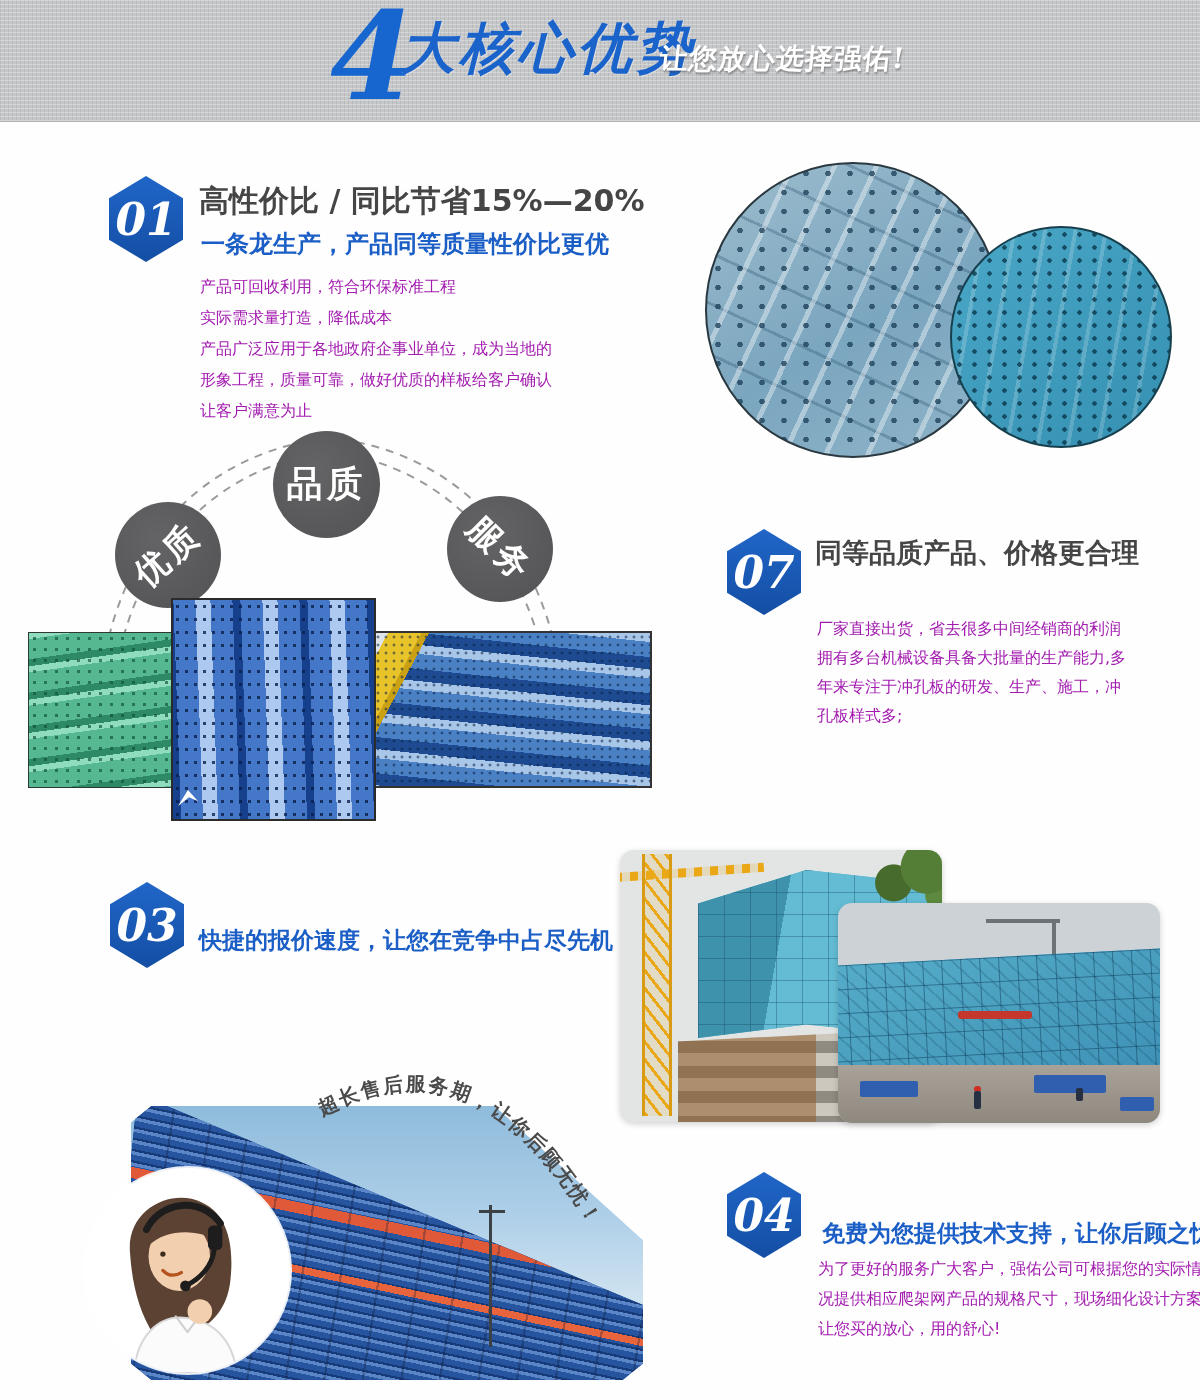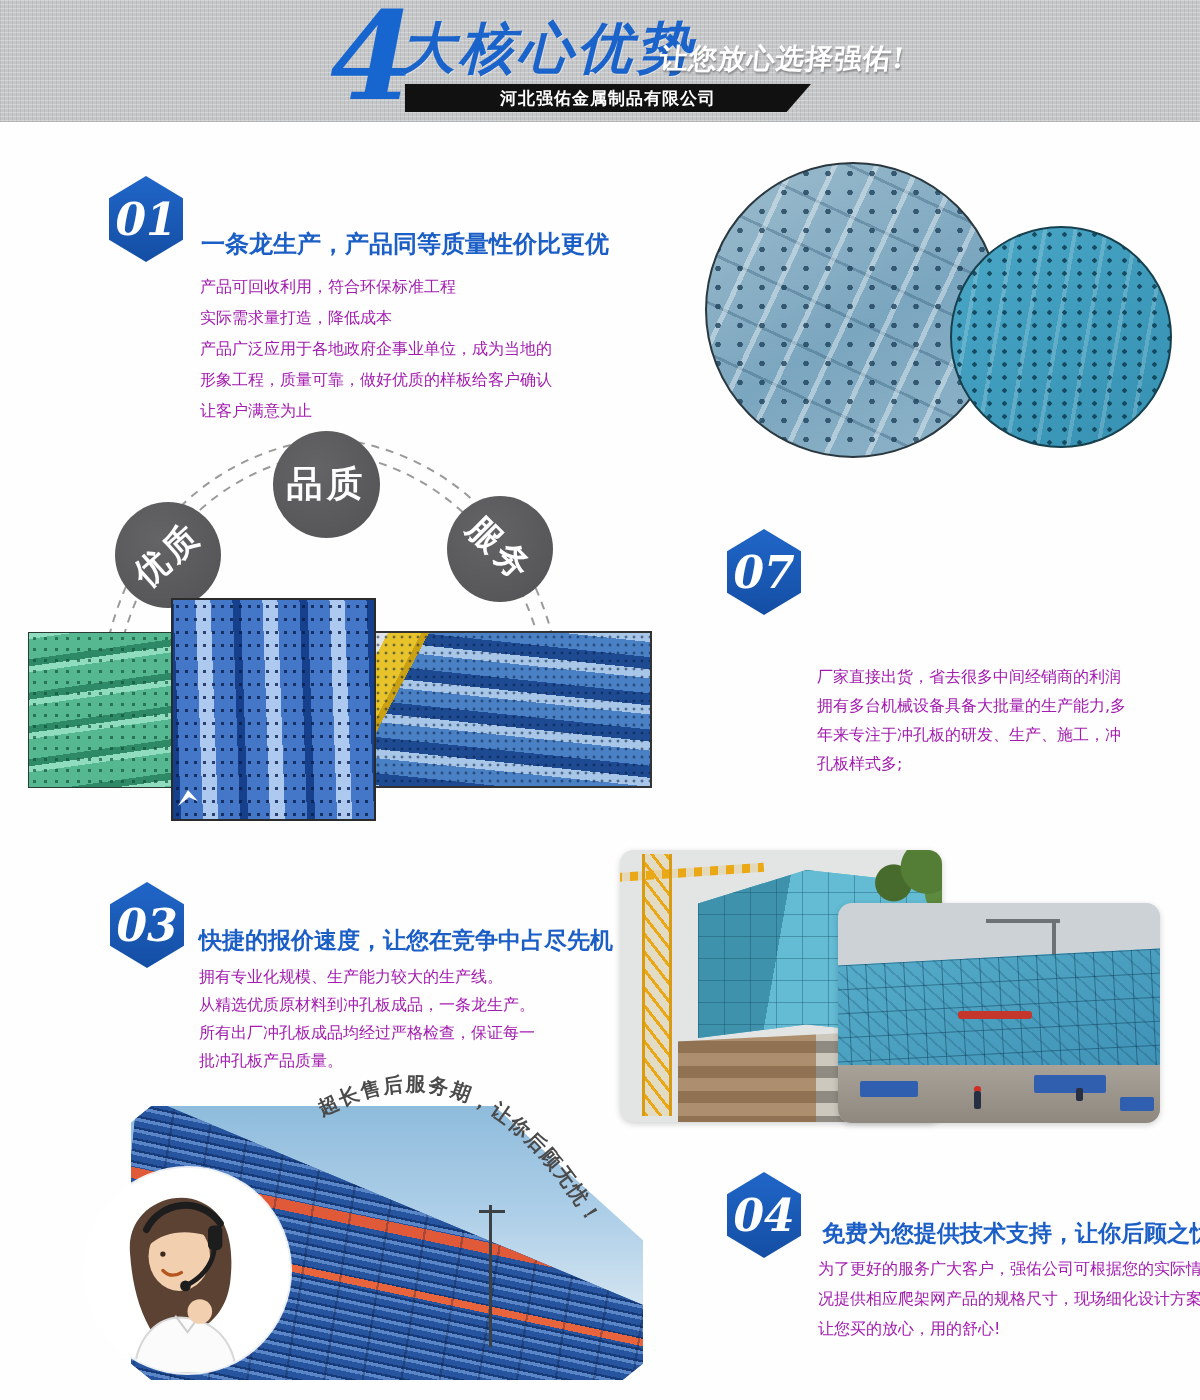--- a/index.html
+++ b/index.html
@@ -33,21 +33,21 @@
   .adv-sub{position:absolute;color:#1a5ec6;font-weight:bold;white-space:nowrap;
            font-family:"DejaVu Serif","Liberation Serif",serif;}
   .adv-body{position:absolute;color:#a21caf;font-size:16px;white-space:pre-line;}
   .t-sans{font-weight:bold;font-family:"DejaVu Sans","Liberation Sans",sans-serif;}
   .t-serif{font-weight:bold;font-family:"DejaVu Serif","Liberation Serif",serif;}
 
   #hex1{left:109px;top:176px;} #title1{left:199px;top:181px;font-size:30px;}
   #sub1{left:201px;top:228px;font-size:24px;} #body1{left:200px;top:271px;width:440px;line-height:31px;}
 
   #hex2{left:727px;top:529px;} #title2{left:815px;top:535px;font-size:27px;}
-  #sub2{left:817px;top:574px;font-size:23px;} #body2{left:817px;top:614px;width:380px;line-height:29px;margin-top:48px;}
+  #sub2{left:817px;top:574px;font-size:23px;} #body2{left:817px;top:614px;width:380px;line-height:29px;}
 
   #hex3{left:110px;top:882px;} #title3{left:197px;top:887px;font-size:28px;}
   #sub3{left:199px;top:925px;font-size:23px;} #body3{left:199px;top:963px;width:470px;line-height:28px;}
 
   #hex4{left:727px;top:1172px;} #title4{left:815px;top:1178px;font-size:29px;}
   #sub4{left:822px;top:1218px;font-size:23px;} #body4{left:818px;top:1254px;width:400px;line-height:30px;}
 
   
   .circ-photo{position:absolute;border-radius:50%;}
   #panel-circle-big{left:705px;top:162px;width:292px;height:292px;border:2px solid #2a3840;
@@ -169,28 +169,26 @@
 </style>
 </head>
 <body>
 
 <div id="page">
 
   <div class="banner">
     <div class="big4">4</div>
     <div class="banner-title">大核心优势</div>
     <div class="banner-tagline">让您放心选择强佑!</div>
-    <div class="banner-bar">
-      <span>河北强佑金属制品有限公司</span>
-    </div>
   </div>
 
   <div class="hex" id="hex1">
     <span>01</span>
   </div>
+  <div class="adv-title t-sans" id="title1">高性价比 / 同比节省15%—20%</div>
   <div class="adv-sub" id="sub1">一条龙生产，产品同等质量性价比更优</div>
   <div class="adv-body" id="body1">产品可回收利用，符合环保标准工程
 实际需求量打造，降低成本
 产品广泛应用于各地政府企事业单位，成为当地的
 形象工程，质量可靠，做好优质的样板给客户确认
 让客户满意为止</div>
 
   <div class="circ-photo" id="panel-circle-big"></div>
   <div class="circ-photo" id="panel-circle-small"></div>
 
@@ -210,33 +208,30 @@
   </div>
 
   <div class="product" id="prod-green"></div>
   <div class="product" id="prod-right"></div>
   <div class="product" id="prod-center"></div>
   <div id="prod-logo"></div>
 
   <div class="hex" id="hex2">
     <span>07</span>
   </div>
+  <div class="adv-title t-serif" id="title2">同等品质产品、价格更合理</div>
   <div class="adv-body" id="body2">厂家直接出货，省去很多中间经销商的利润
 拥有多台机械设备具备大批量的生产能力,多
 年来专注于冲孔板的研发、生产、施工，冲
 孔板样式多;</div>
 
   <div class="hex" id="hex3">
     <span>03</span>
   </div>
   <div class="adv-sub" id="sub3">快捷的报价速度，让您在竞争中占尽先机</div>
-  <div class="adv-body" id="body3">拥有专业化规模、生产能力较大的生产线。
-从精选优质原材料到冲孔板成品，一条龙生产。
-所有出厂冲孔板成品均经过严格检查，保证每一
-批冲孔板产品质量。</div>
 
   <div class="photo" id="site-left">
     <div class="crane-jib"></div>
     <div class="crane-mast"></div>
     <div class="mesh-block"></div>
     <div class="floors"></div>
     <div class="tree"></div>
   </div>
   <div class="photo" id="site-right">
     <div class="crane2"></div>

